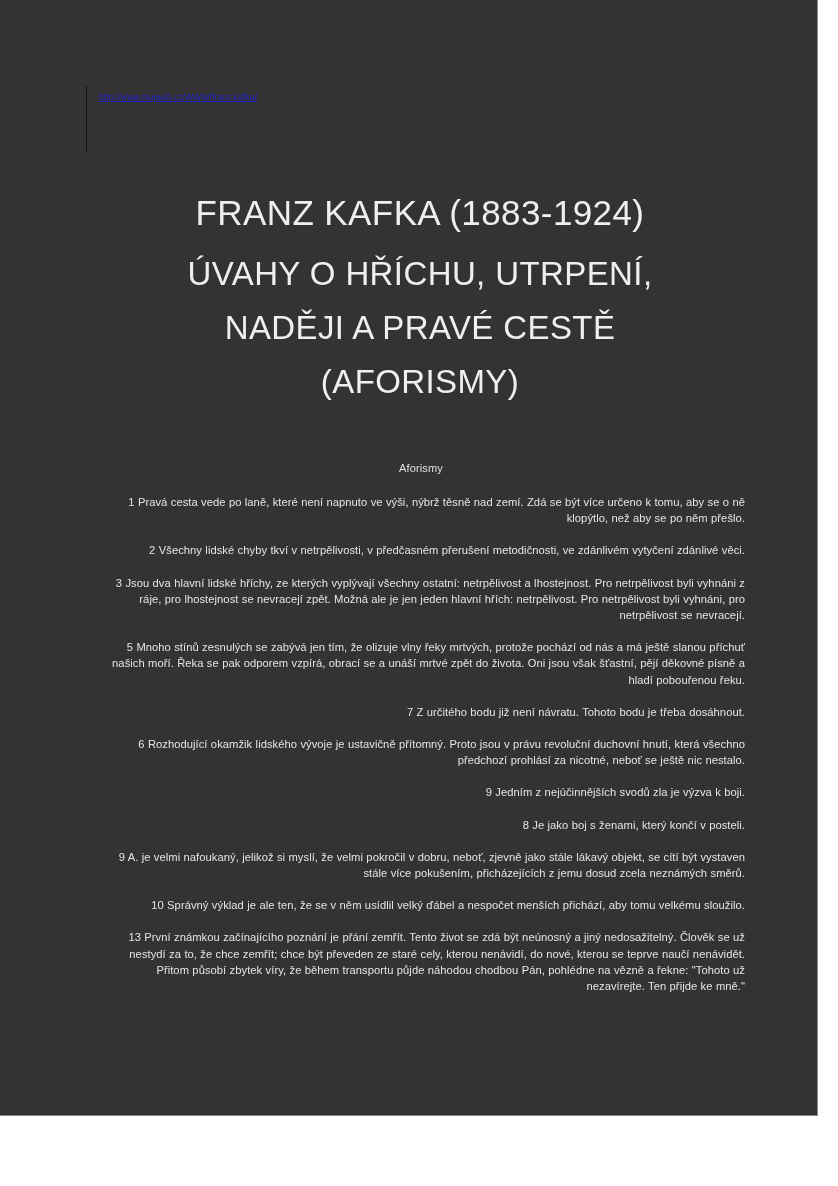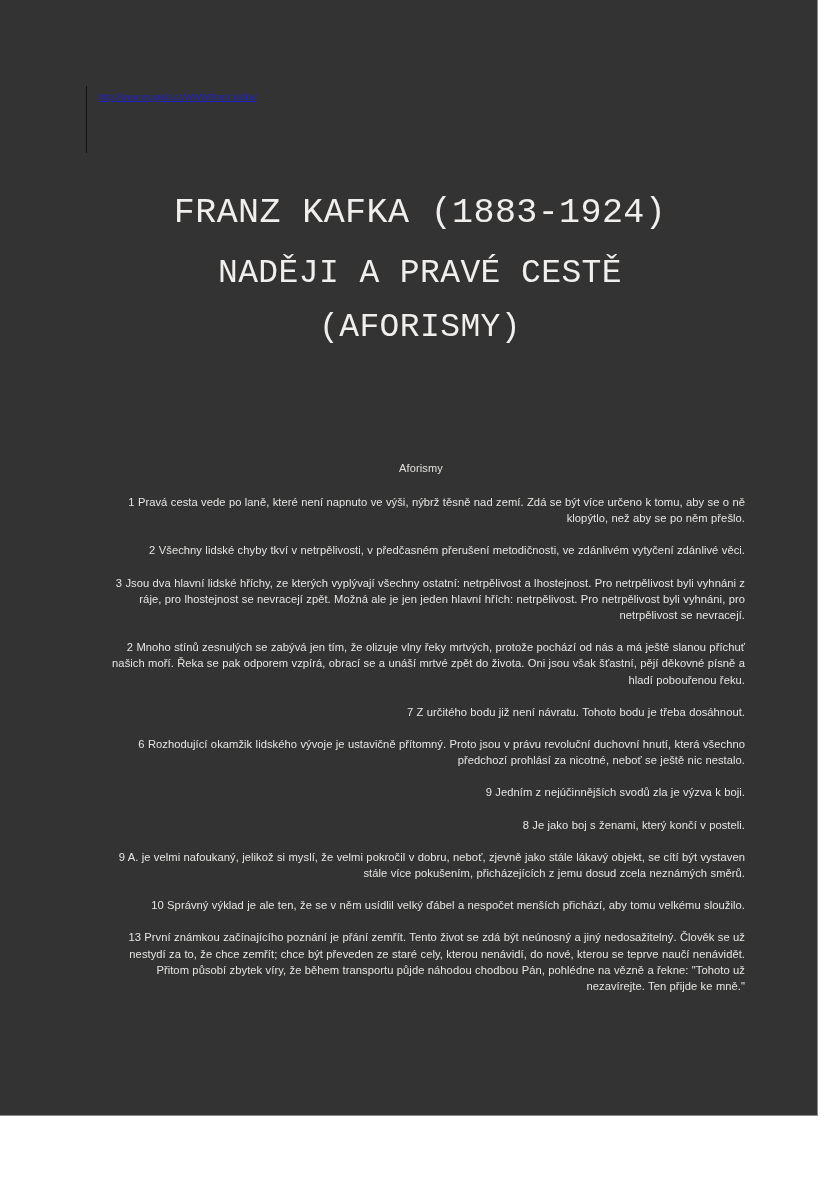--- a/index.html
+++ b/index.html
@@ -54,21 +54,21 @@
 
   
   .title-wrap {
     position: absolute;
     left: 50px;
     top: 185px;
     width: 740px;
     text-align: center;
   }
   .title-line {
-    font-family: Liberation Mono, monospace;
+    font-family: Liberation Sans, sans-serif;
     font-weight: 300;
     color: #f0efed;
     letter-spacing: 0.4px;
     white-space: nowrap;
   }
   .title-line.l1 {
     font-size: 35px;
     line-height: 56px;
     margin-bottom: 6px;
   }
@@ -111,31 +111,32 @@
 <body>
 
 <div class="page">
 
   <div class="url-block">
     <a class="url-link" href="#">http://www.mujweb.cz/WWW/franz.kafka/</a>
   </div>
 
   <div class="title-wrap">
     <div class="title-line l1">FRANZ KAFKA (1883-1924)</div>
+    <div class="title-line l2">ÚVAHY O HŘÍCHU, UTRPENÍ,</div>
     <div class="title-line l3">NADĚJI A PRAVÉ CESTĚ</div>
     <div class="title-line l4">(AFORISMY)</div>
   </div>
 
   <div class="content">
     <div class="section-heading">Aforismy</div>
     <div id="aphorism-list">
         <p class="aphorism">1 Pravá cesta vede po laně, které není napnuto ve výši, nýbrž těsně nad zemí. Zdá se být více určeno k tomu, aby se o ně klopýtlo, než aby se po něm přešlo.</p>
         <p class="aphorism">2 Všechny lidské chyby tkví v netrpělivosti, v předčasném přerušení metodičnosti, ve zdánlivém vytyčení zdánlivé věci.</p>
         <p class="aphorism">3 Jsou dva hlavní lidské hříchy, ze kterých vyplývají všechny ostatní: netrpělivost a lhostejnost. Pro netrpělivost byli vyhnáni z ráje, pro lhostejnost se nevracejí zpět. Možná ale je jen jeden hlavní hřích: netrpělivost. Pro netrpělivost byli vyhnáni, pro netrpělivost se nevracejí.</p>
-        <p class="aphorism">2 Mnoho stínů zesnulých se zabývá jen tím, že olizuje vlny řeky mrtvých, protože pochází od nás a má ještě slanou příchuť našich moří. Řeka se pak odporem vzpírá, obrací se a unáší mrtvé zpět do života. Oni jsou však šťastní, pějí děkovné písně a hladí pobouřenou řeku.</p>
+        <p class="aphorism">5 Mnoho stínů zesnulých se zabývá jen tím, že olizuje vlny řeky mrtvých, protože pochází od nás a má ještě slanou příchuť našich moří. Řeka se pak odporem vzpírá, obrací se a unáší mrtvé zpět do života. Oni jsou však šťastní, pějí děkovné písně a hladí pobouřenou řeku.</p>
         <p class="aphorism">7 Z určitého bodu již není návratu. Tohoto bodu je třeba dosáhnout.</p>
         <p class="aphorism">6 Rozhodující okamžik lidského vývoje je ustavičně přítomný. Proto jsou v právu revoluční duchovní hnutí, která všechno předchozí prohlásí za nicotné, neboť se ještě nic nestalo.</p>
         <p class="aphorism">9 Jedním z nejúčinnějších svodů zla je výzva k boji.</p>
         <p class="aphorism">8 Je jako boj s ženami, který končí v posteli.</p>
         <p class="aphorism">9 A. je velmi nafoukaný, jelikož si myslí, že velmi pokročil v dobru, neboť, zjevně jako stále lákavý objekt, se cítí být vystaven stále více pokušením, přicházejících z jemu dosud zcela neznámých směrů.</p>
         <p class="aphorism">10 Správný výklad je ale ten, že se v něm usídlil velký ďábel a nespočet menších přichází, aby tomu velkému sloužilo.</p>
         <p class="aphorism">13 První známkou začínajícího poznání je přání zemřít. Tento život se zdá být neúnosný a jiný nedosažitelný. Člověk se už nestydí za to, že chce zemřít; chce být převeden ze staré cely, kterou nenávidí, do nové, kterou se teprve naučí nenávidět. Přitom působí zbytek víry, že během transportu půjde náhodou chodbou Pán, pohlédne na vězně a řekne: "Tohoto už nezavírejte. Ten přijde ke mně."</p>
       </div>
   </div>
 

